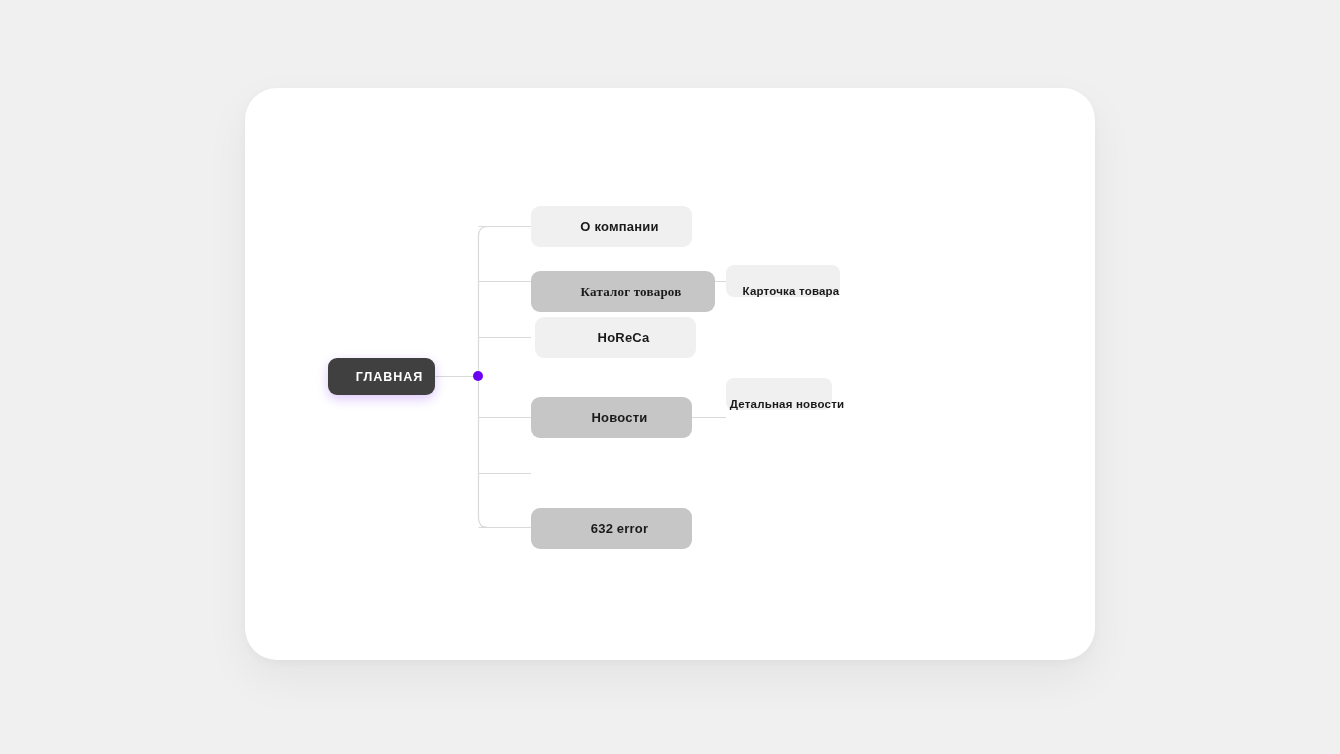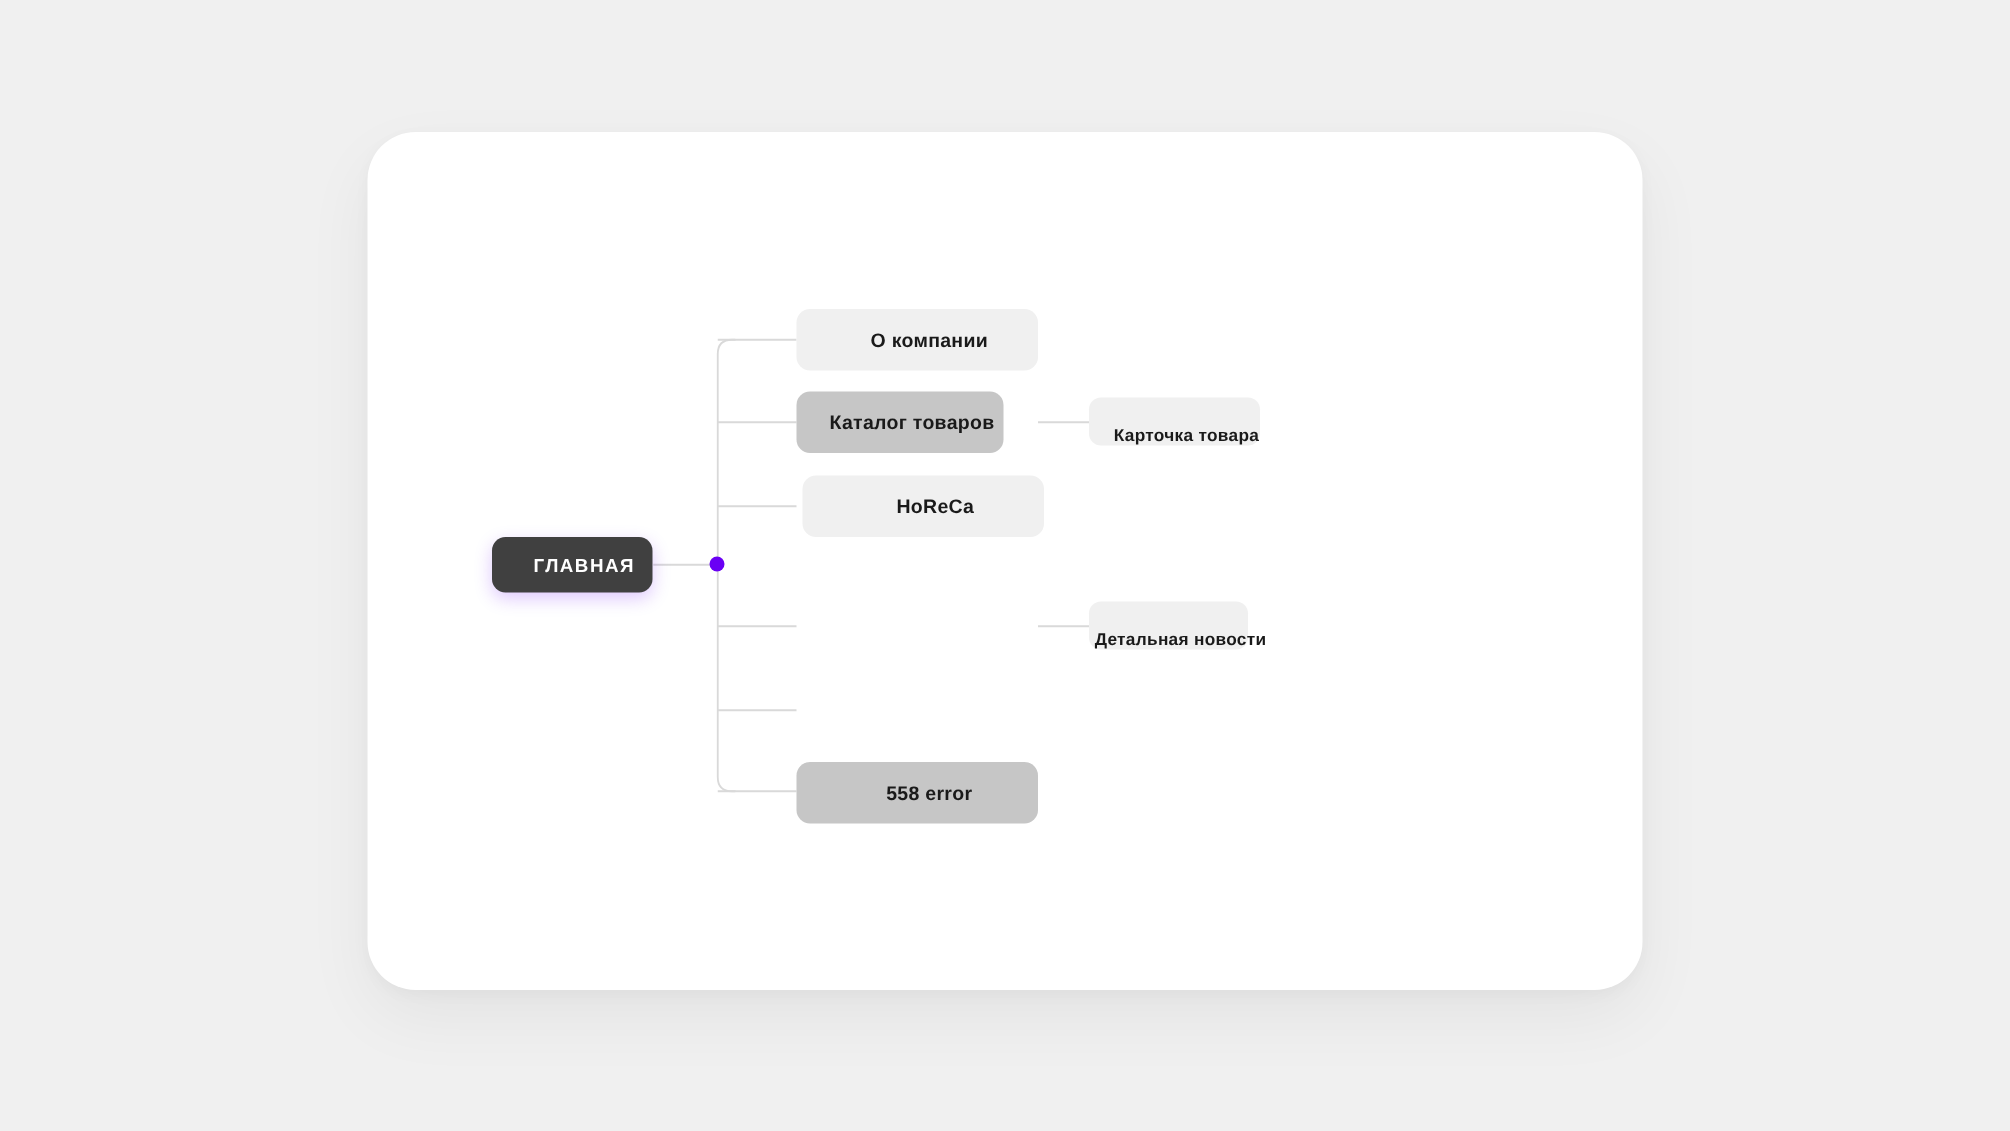--- a/index.html
+++ b/index.html
@@ -128,36 +128,39 @@
     <div class="node root" style="left:328px; top:358px; width:107px; height:37px;">
       <span>ГЛАВНАЯ</span>
     </div>
 
     <div class="junction" style="left:473px; top:371px;"></div>
 
     <div class="node lvl1 fill-light" style="left:531px; top:206px; width:161px; height:41px;">
       <span>О компании</span>
     </div>
 
-    <div class="node lvl1 fill-dark" style="left:531px; top:261px; width:138px; height:41px;">
+    <div class="node lvl1 fill-dark" style="left:531px; top:271px; width:184px; height:41px;font-family:Liberation Serif, serif;">
       <span>Каталог товаров</span>
     </div>
 
     <div class="node lvl1 fill-light" style="left:535px; top:317px; width:161px; height:41px;">
       <span>HoReCa</span>
     </div>
 
+    <div class="node lvl1 fill-dark" style="left:531px; top:397px; width:161px; height:41px;">
+      <span>Новости</span>
+    </div>
 
 
     <div class="node lvl1 fill-dark" style="left:531px; top:508px; width:161px; height:41px;">
-      <span>558 error</span>
+      <span>632 error</span>
     </div>
 
     <div class="node lvl2 fill-light" style="left:726px; top:265px; width:114px; height:32px;">
       <span>Карточка товара</span>
     </div>
 
-    <div class="node lvl2 fill-light" style="left:726px; top:401px; width:106px; height:32px;">
+    <div class="node lvl2 fill-light" style="left:726px; top:378px; width:106px; height:32px;">
       <span>Детальная новости</span>
     </div>
 
   </div>
 </div>
 
 </body></html>

